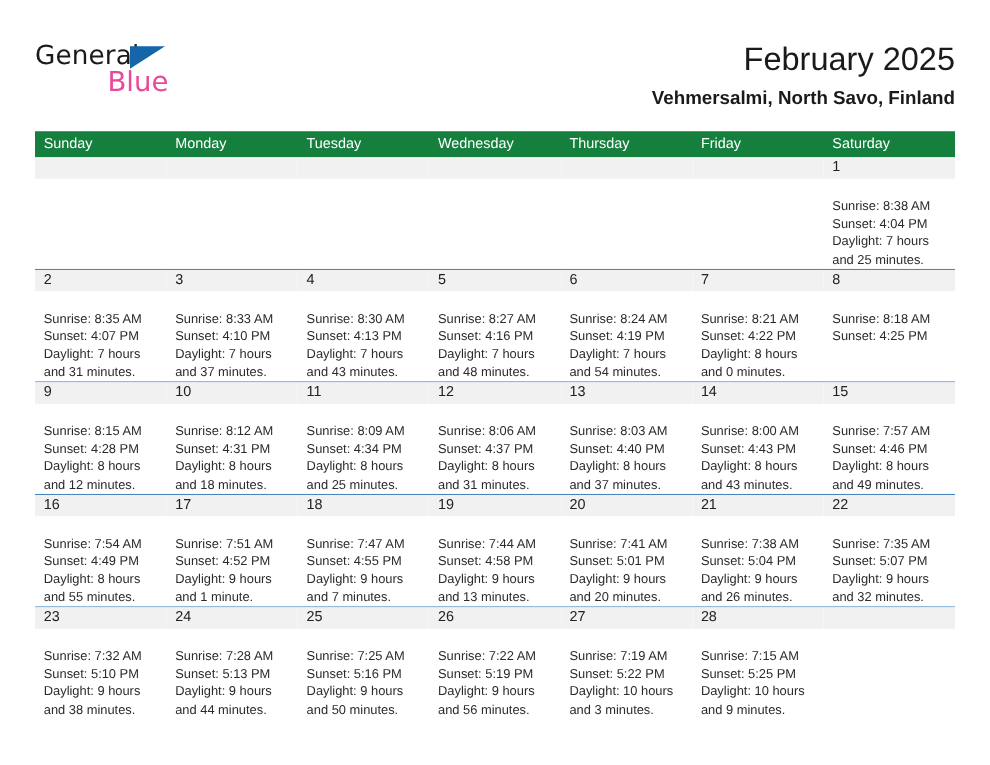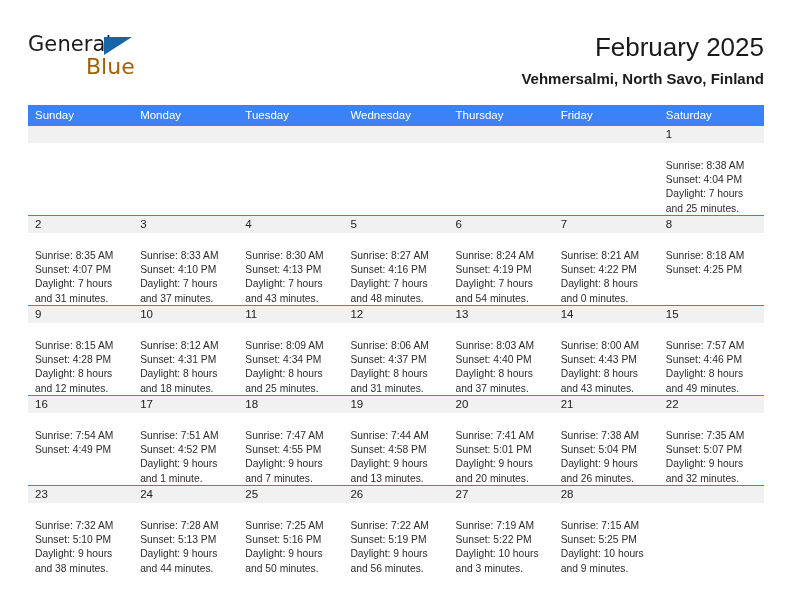--- a/index.html
+++ b/index.html
@@ -53,21 +53,21 @@
     width: 0;
     height: 0;
     border-left: 28px solid #1565a8;
     border-bottom: 18px solid transparent;
   }
   .brand-blue {
     position: absolute;
     left: 58px;
     top: 22px;
     font-size: 22px;
-    color: #a16207;
+    color: #ec4899;
     font-family: "DejaVu Sans", sans-serif;
     font-weight: 400;
   }
 
   .titles {
     position: absolute;
     right: 0;
     top: 0;
     text-align: right;
   }
@@ -89,21 +89,21 @@
 
   
   .calendar {
     position: absolute;
     left: 28px;
     top: 105px;
     width: 736px;
   }
   .weekday-row {
     display: flex;
-    background: #3b82f6;
+    background: #15803d;
     height: 21px;
   }
   .weekday {
     flex: 1 1 0;
     color: #ffffff;
     font-size: 11.5px;
     line-height: 21px;
     padding-left: 7px;
     box-sizing: border-box;
     white-space: nowrap;
@@ -360,20 +360,21 @@
           </div>
         </div>
         <div class="week-row">
           <div class="day-cell">
             <div class="daynum-band">
               <span class="daynum">16</span>
             </div>
             <div class="day-info">
               <div>Sunrise: 7:54 AM</div>
               <div>Sunset: 4:49 PM</div>
+              <div class="daylight-line">Daylight: 8 hours and 55 minutes.</div>
             </div>
           </div>
           <div class="day-cell">
             <div class="daynum-band">
               <span class="daynum">17</span>
             </div>
             <div class="day-info">
               <div>Sunrise: 7:51 AM</div>
               <div>Sunset: 4:52 PM</div>
               <div class="daylight-line">Daylight: 9 hours and 1 minute.</div>

